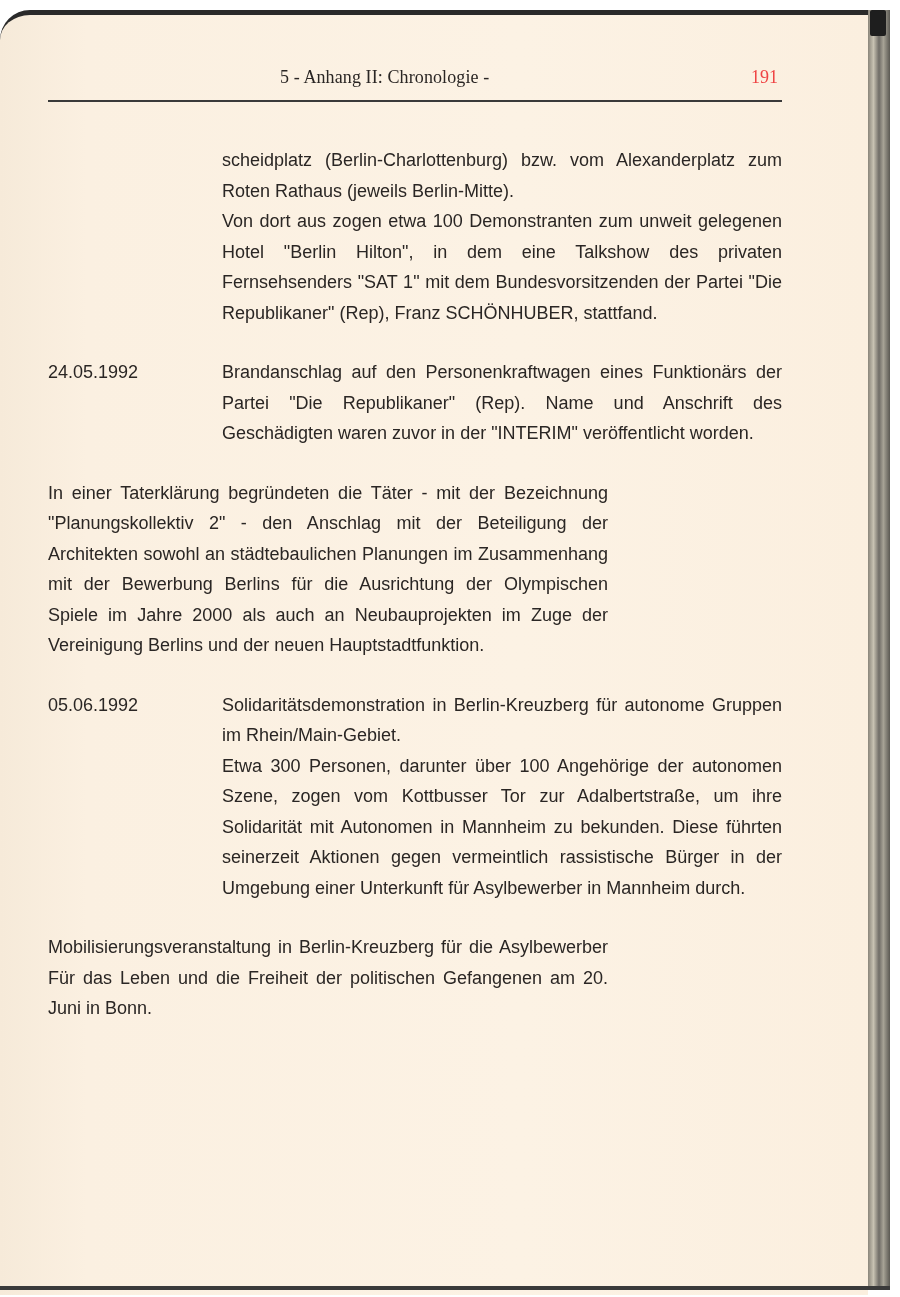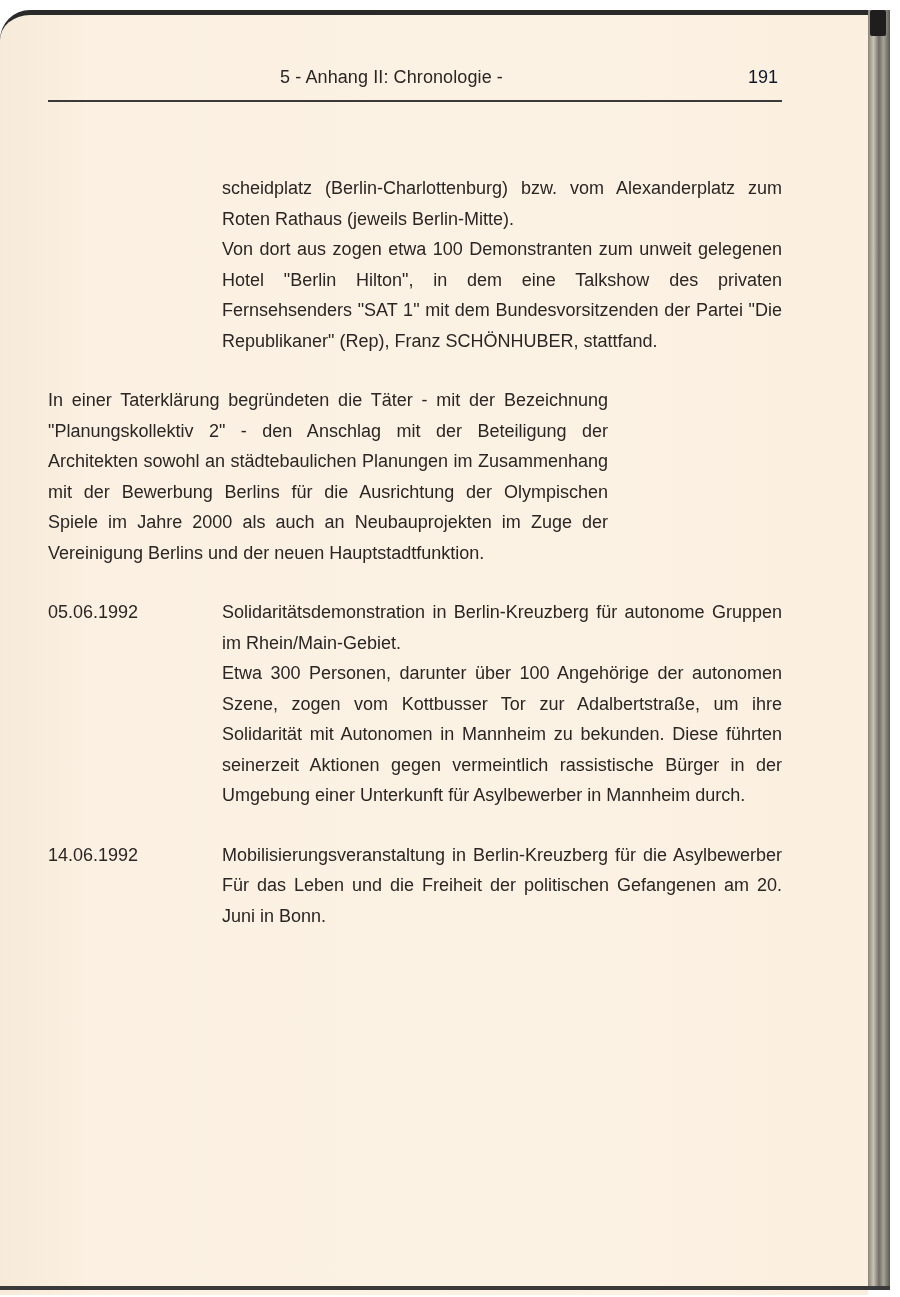--- a/index.html
+++ b/index.html
@@ -23,34 +23,35 @@
     content: ""; position: absolute; left: 2px; top: 0; width: 16px; height: 26px;
     background: #1e1e1e; border-radius: 2px;
   }
   .page-bottom {
     position: absolute; left: 0; top: 1286px; width: 890px; height: 4px;
     background: #3a3a3a;
   }
   .running-head {
     position: absolute; left: 48px; top: 60px; width: 734px; height: 40px;
     border-bottom: 2px solid #3a3a3a;
+    font-family: Liberation Serif, serif;
   }
   .running-title {
     position: absolute; left: 232px; top: 7px;
     font-size: 18px; color: #2a2624; letter-spacing: 0.1px;
   }
   .page-number {
     position: absolute; right: 4px; top: 7px;
-    font-size: 18px; color: #0f172a;
+    font-size: 18px; color: #ef4444;
   }
   .content {
     position: absolute; left: 48px; top: 145px; width: 734px;
     color: #2a2624; font-size: 18px; line-height: 30.5px;
   }
-  .entry { display: flex; margin-bottom: 29px; margin-top: 28px; }
+  .entry { display: flex; margin-bottom: 29px; }
   .entry .date { width: 174px; flex: 0 0 174px; white-space: nowrap; }
   .entry .text { width: 560px; }
   .para { text-align: justify; text-align-last: left; margin: 0; }
   .italic { }
 </style>
 </head>
 <body>
 
 <div class="page"></div>
 <div class="page-edge"></div>
@@ -64,35 +65,40 @@
 <div class="content">
 
   <div class="entry">
     <div class="date"></div>
     <div class="text">
       <p class="para">scheidplatz (Berlin-Charlottenburg) bzw. vom Alexander­platz zum Roten Rathaus (jeweils Berlin-Mitte).</p>
       <p class="para">Von dort aus zogen etwa 100 Demonstranten zum unweit gelegenen Hotel "Berlin Hilton", in dem eine Talkshow des privaten Fernsehsenders "SAT 1" mit dem Bundesvor­sitzenden der Partei "Die Republikaner" (Rep), Franz SCHÖNHUBER, stattfand.</p>
     </div>
   </div>
 
+  <div class="entry">
+    <div class="date">24.05.1992</div>
+    <div class="text">
+      <p class="para">Brandanschlag auf den Personenkraftwagen eines Funktio­närs der Partei "Die Republikaner" (Rep). Name und Anschrift des Geschädigten waren zuvor in der "INTERIM" veröffentlicht worden.</p>
+    </div>
+  </div>
 
   <div class="entry">
     <div class="text">
       <p class="para">In einer Taterklärung begründeten die Täter - mit der Bezeichnung "Planungskollektiv 2" - den Anschlag mit der Beteiligung der Architekten sowohl an städtebaulichen Planungen im Zusammenhang mit der Bewerbung Berlins für die Ausrichtung der Olympischen Spiele im Jahre 2000 als auch an Neubauprojekten im Zuge der Vereinigung Berlins und der neuen Hauptstadtfunktion.</p>
     </div>
   </div>
 
   <div class="entry">
     <div class="date">05.06.1992</div>
     <div class="text">
       <p class="para">Solidaritätsdemonstration in Berlin-Kreuzberg für autonome Gruppen im Rhein/Main-Gebiet.</p>
       <p class="para">Etwa 300 Personen, darunter über 100 Angehörige der autonomen Szene, zogen vom Kottbusser Tor zur Adalbert­straße, um ihre Solidarität mit Autonomen in Mannheim zu bekunden. Diese führten seinerzeit Aktionen gegen ver­meintlich rassistische Bürger in der Umgebung einer Unter­kunft für Asylbewerber in Mannheim durch.</p>
     </div>
   </div>
 
   <div class="entry">
-    <div class="date">14.06.1992</div>
     <div class="text">
       <p class="para"><span>Mobilisierungsveranstaltung in Berlin-Kreuzberg für die Asylbewerber </span><span class="italic">Für das Leben und die Freiheit der politi­schen Gefangenen</span><span> am 20. Juni in Bonn.</span></p>
     </div>
   </div>
 
 </div>
 
 </body></html>

